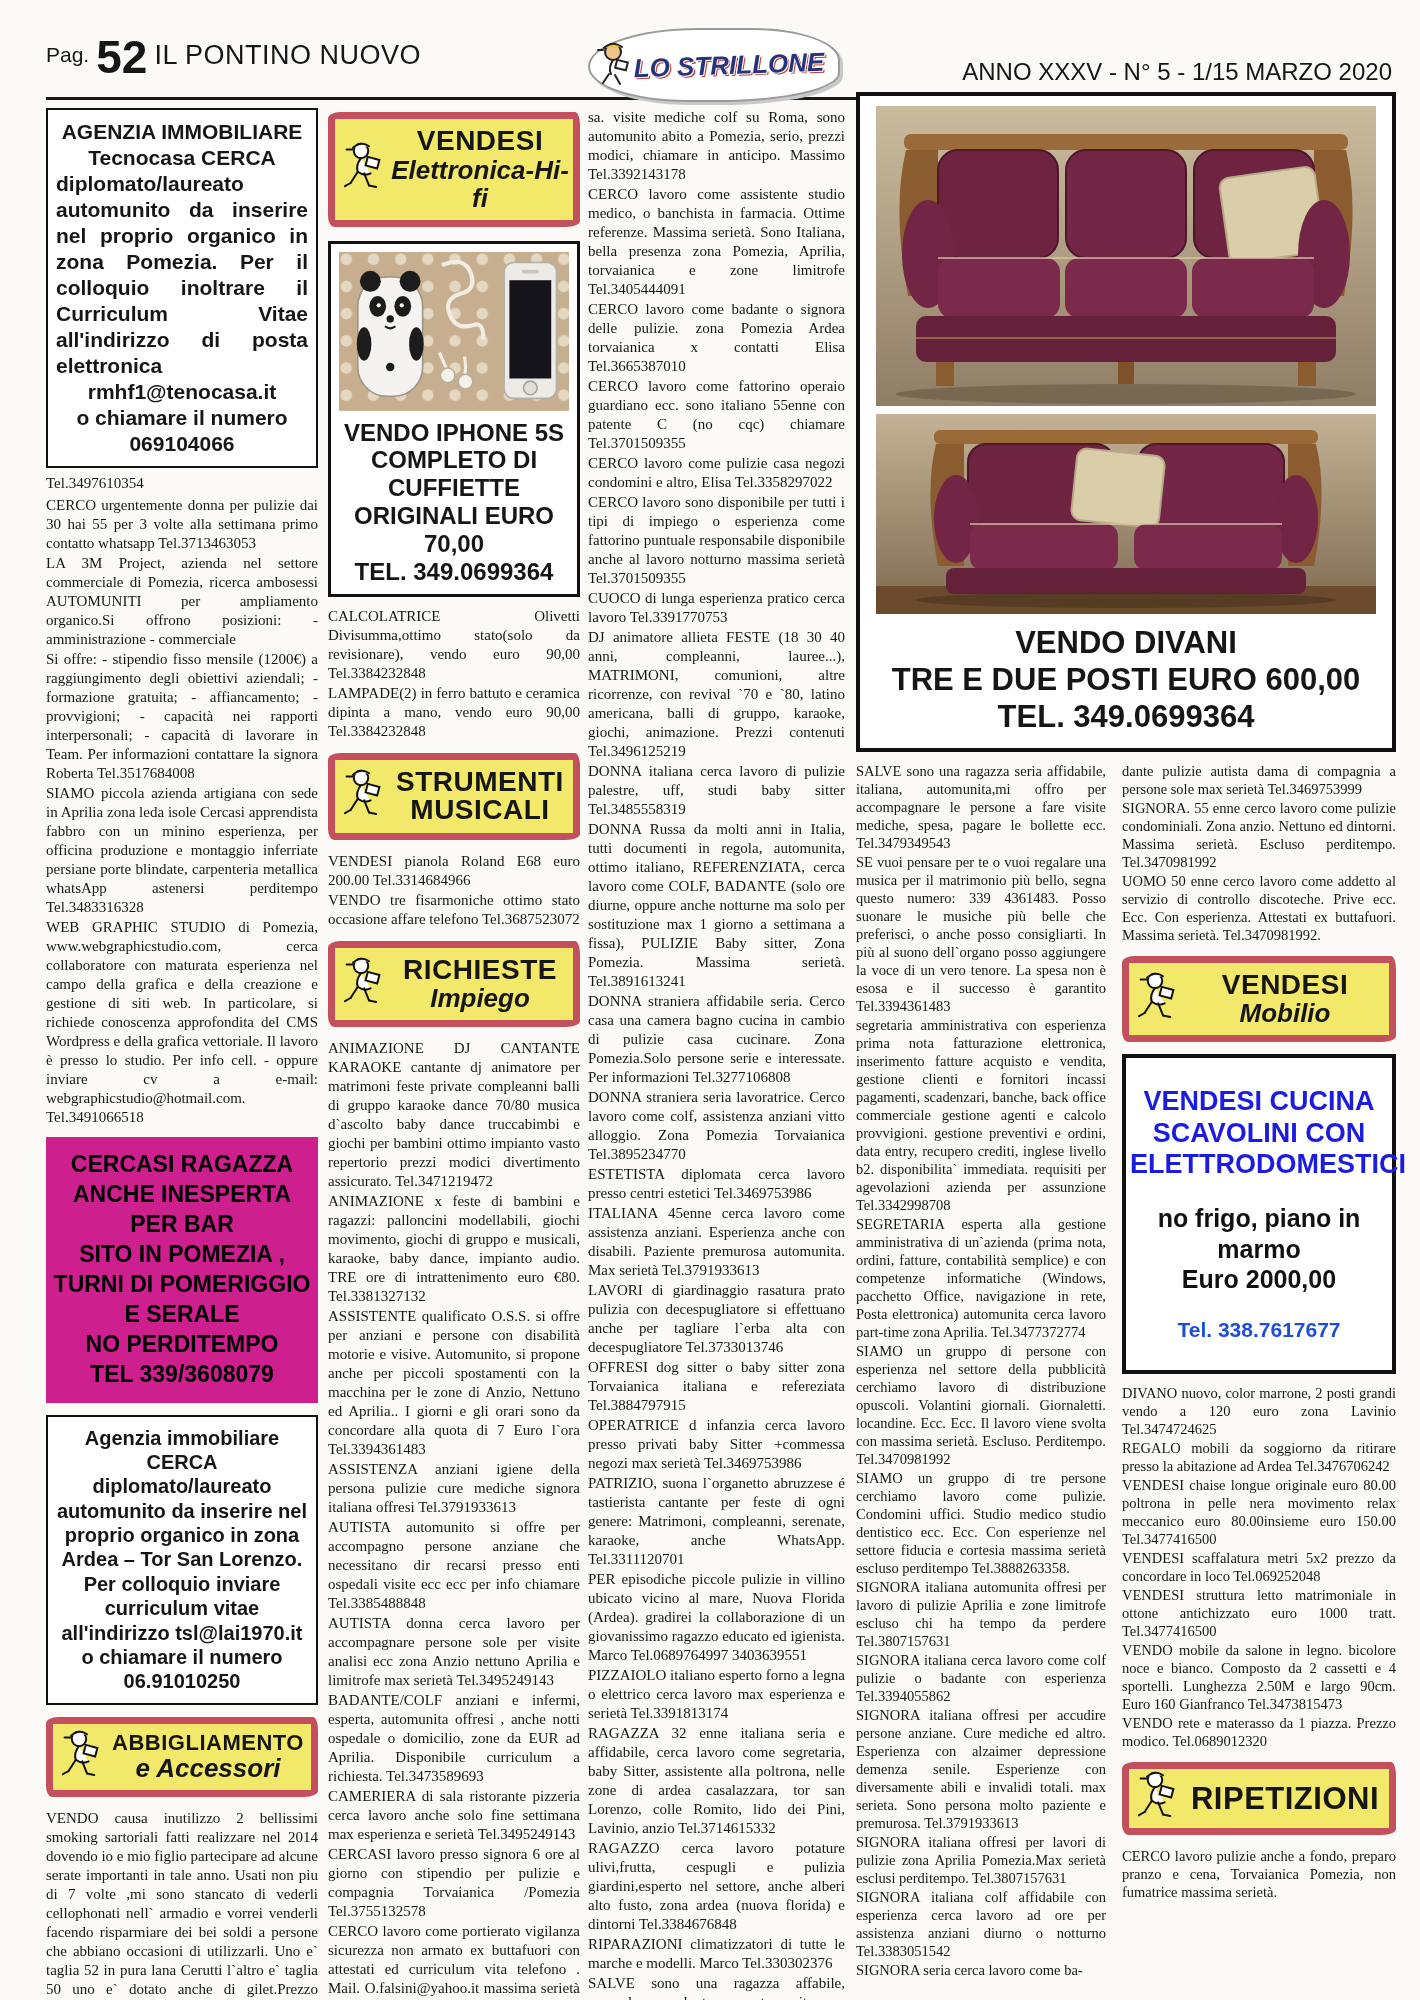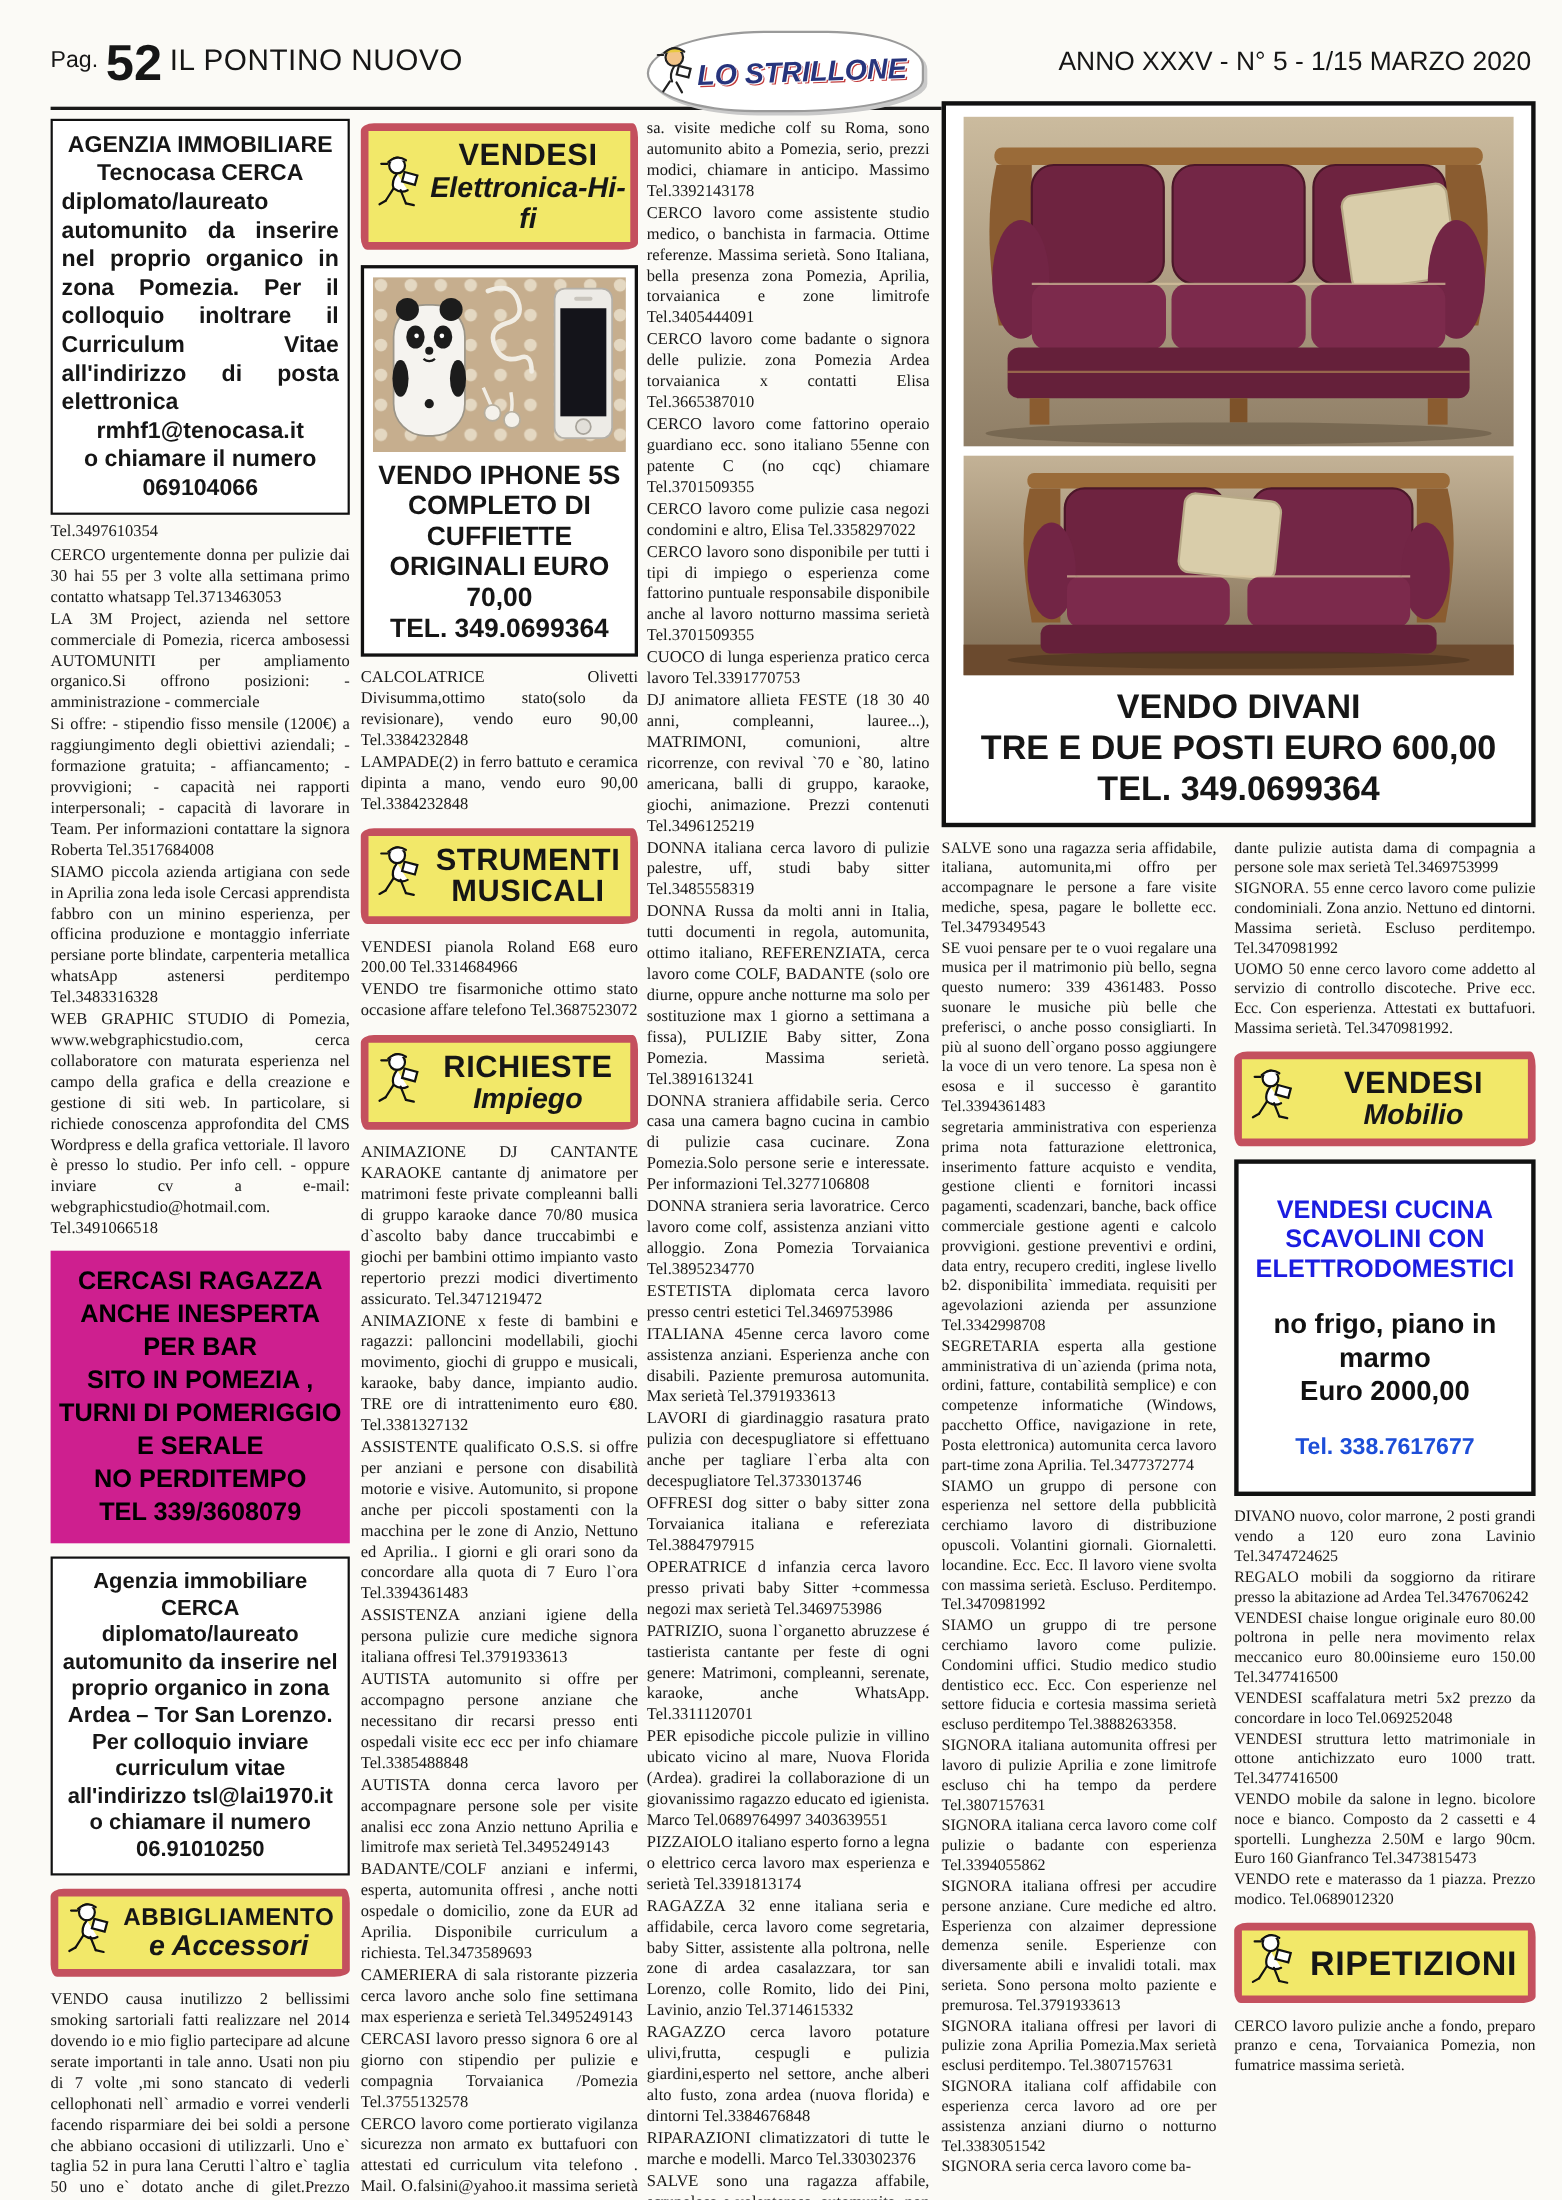--- a/index.html
+++ b/index.html
@@ -3,21 +3,21 @@
 <meta charset="utf-8">
 <style>
   html,body{margin:0;padding:0;background:#8a8a8a;}
   .page{position:relative;width:1420px;height:2000px;background:#fbfaf6;margin:0 auto;overflow:hidden;color:#161616;}
 
   
   .hdr-left{position:absolute;left:46px;top:38px;display:flex;align-items:center;gap:7px;font-family:"Liberation Sans",sans-serif;}
   .pag{font-size:21px;padding-bottom:5px;}
   .pnum{font-size:46px;font-weight:800;line-height:.85;}
   .pname{font-size:27px;padding-bottom:5px;letter-spacing:.5px;}
-  .hdr-right{position:absolute;right:28px;top:43px;font-family:"Liberation Sans",sans-serif;font-size:24px;}
+  .hdr-right{position:absolute;right:28px;top:58px;font-family:"Liberation Sans",sans-serif;font-size:24px;}
   .rule{position:absolute;left:46px;right:26px;top:97px;height:3px;background:#1a1a1a;}
   .logo{position:absolute;left:588px;top:28px;width:252px;height:74px;}
   .logo .burst{position:absolute;inset:0;background:#fff;border:2px solid #9a9a9a;border-radius:50% 40% 55% 45%/60% 50% 45% 55%;box-shadow:3px 3px 0 #c9c9c9;}
   .logo .txt{position:absolute;left:38px;top:24px;width:206px;text-align:center;font:italic 900 26px/1 "Liberation Sans",sans-serif;color:#27347c;text-shadow:1px 1px 0 #fff,-1px -1px 0 #fff,2px 2px 0 #c23b3b;transform:rotate(-2deg);}
   .logo .figure{position:absolute;left:8px;top:12px;}
 
   
   .col{position:absolute;top:108px;}
   #c1{left:46px;width:272px;}
   #c2{left:328px;top:100px;width:252px;}
@@ -53,21 +53,21 @@
 
   .sofa-box{border:4px solid #111;padding:10px 12px 4px;background:#fff;}
   .sofa-box svg{display:block;margin:0 auto 8px;}
   .sofa-caption{font:bold 31px/1.2 "Liberation Sans",sans-serif;text-align:center;white-space:pre-line;padding:2px 0 8px;}
 
   .c4cols{display:flex;gap:16px;margin-top:10px;}
   .c4a{width:250px;}
   .c4b{width:274px;}
 
   .cucinabox{border:4px solid #111;background:#fff;text-align:center;padding:10px 4px;margin:10px 0;white-space:pre-line;font-family:"Liberation Sans",sans-serif;font-weight:800;}
-  .cucinabox .t{color:#1b1ce0;font-size:23px;line-height:1.16;}
+  .cucinabox .t{color:#1b1ce0;font-size:27px;line-height:1.16;}
   .cucinabox .d{color:#111;font-size:25px;line-height:1.22;margin-top:5px;}
   .cucinabox .tel{color:#1d4ed8;font-size:21px;margin-top:5px;}
 </style>
 </head>
 <body>
 
 <div class="page">
 
   <div class="hdr-left">
     <span class="pag">Pag.</span>

